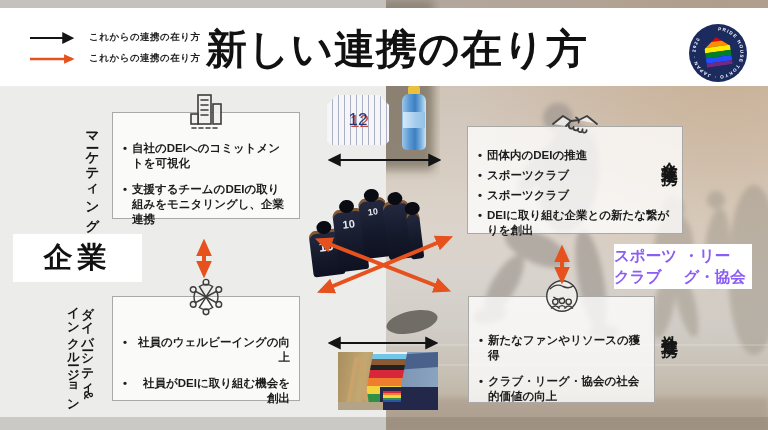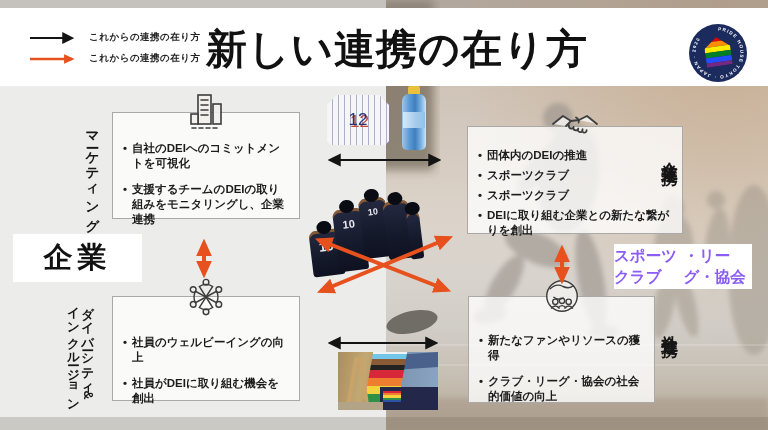--- a/index.html
+++ b/index.html
@@ -24,21 +24,21 @@
   .legend{position:absolute;left:28px;top:22px;display:flex;flex-direction:column;gap:6px;}
   .legend-row{display:flex;align-items:center;gap:7px;height:15px;}
   .legend-label{font-size:9.5px;font-weight:700;color:#222;letter-spacing:0.5px;}
   .logo{position:absolute;right:20px;top:15px;width:60px;height:60px;}
 
   
   .box{position:absolute;border:1px solid #a9a9a7;box-sizing:border-box;z-index:2;}
   .box-solid{background:#FAFAF8;}
   .box-glass{background:rgba(255,255,255,0.78);}
   .box-tl{left:112px;top:112px;width:188px;height:107px;padding:28px 9px 0 10px;}
-  .box-bl{left:112px;top:296px;width:188px;height:105px;padding:38px 9px 0 10px;}
+  .box-bl{left:112px;top:296px;width:188px;height:105px;padding:38px 9px 0 10px;text-align:right;}
   .box-tr{left:467px;top:126px;width:216px;height:108px;padding:21px 8px 0 10px;}
   .box-br{left:468px;top:296px;width:187px;height:107px;padding:36px 8px 12px 10px;}
   .box-icon{position:absolute;left:50%;top:-21px;transform:translateX(-50%);z-index:2;}
 
   .li{display:flex;gap:5px;font-size:11.5px;font-weight:600;color:#1c1c1c;line-height:1.3;}
   .li::before{content:"•";flex:0 0 auto;font-size:11.5px;}
   .gap-lg .li{margin-bottom:11px;}
   .gap-sm .li{margin-bottom:5px;}
 
   

